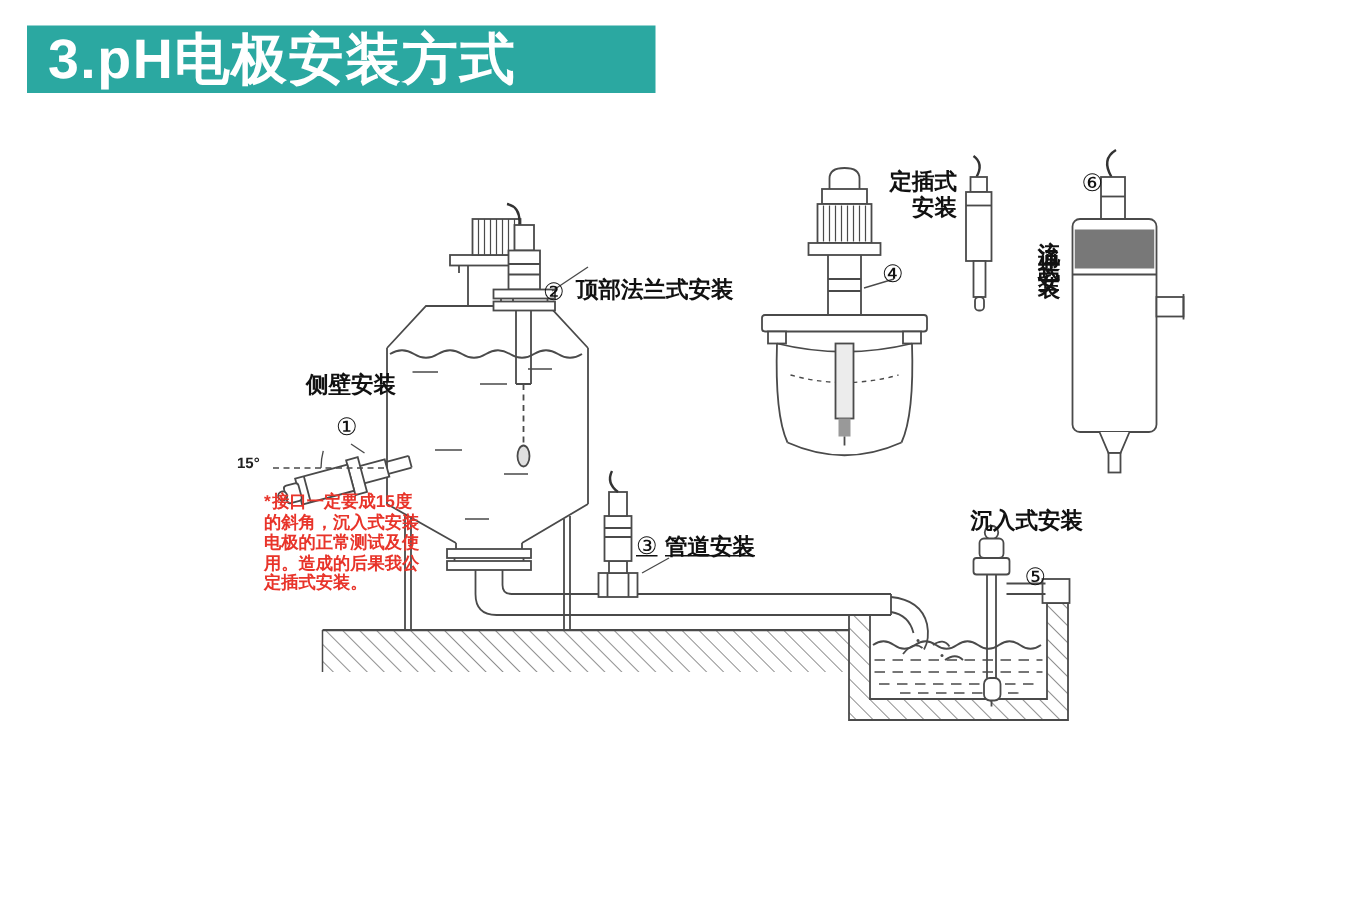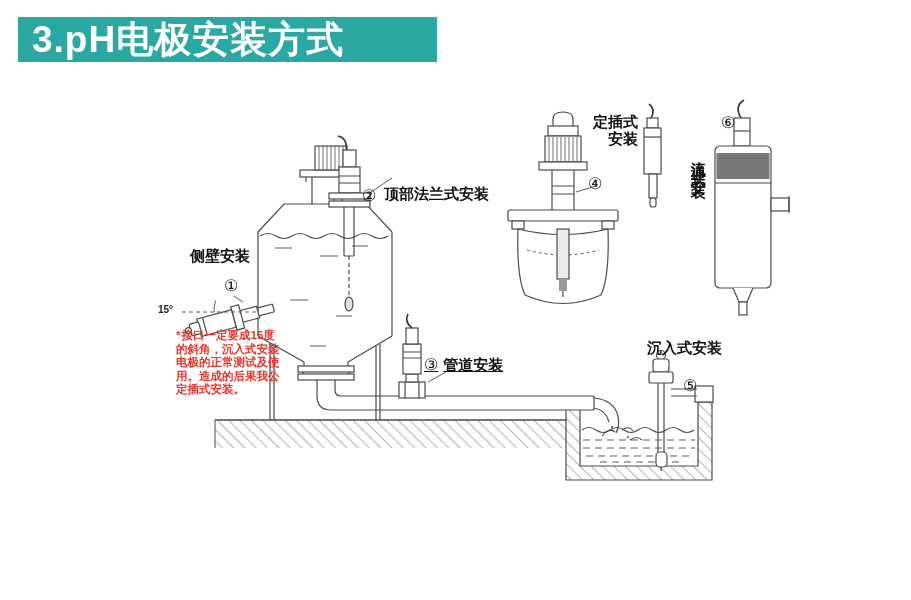--- a/index.html
+++ b/index.html
@@ -187,21 +187,21 @@
 
       <g stroke-width="0.9">
         <path d="M392,178 L368,194"></path>
         <path d="M446,372 L428,382"></path>
         <path d="M596,186 L576,192"></path>
         <path d="M234,296 L243,302"></path>
       </g>
     </g>
   </svg>
 
-  <div class="lbl" style="left:190px;top:248px;font-family:Liberation Serif, serif;">侧壁安装</div>
+  <div class="lbl" style="left:204px;top:248px;">侧壁安装</div>
   <div class="num" style="left:224px;top:278px;">①</div>
 
   <div class="lbl" style="left:384px;top:161px;margin-top:24px;">顶部法兰式安装</div>
   <div class="num" style="left:362px;top:188px;">②</div>
 
   <div class="lbl" style="left:424px;top:356px;text-decoration:underline;">
     <span class="num-inline">③</span><span>管道安装</span>
   </div>
 
   <div class="lbl lbl-wrap" style="left:586px;top:113px;text-align:right;">定插式安装</div>

